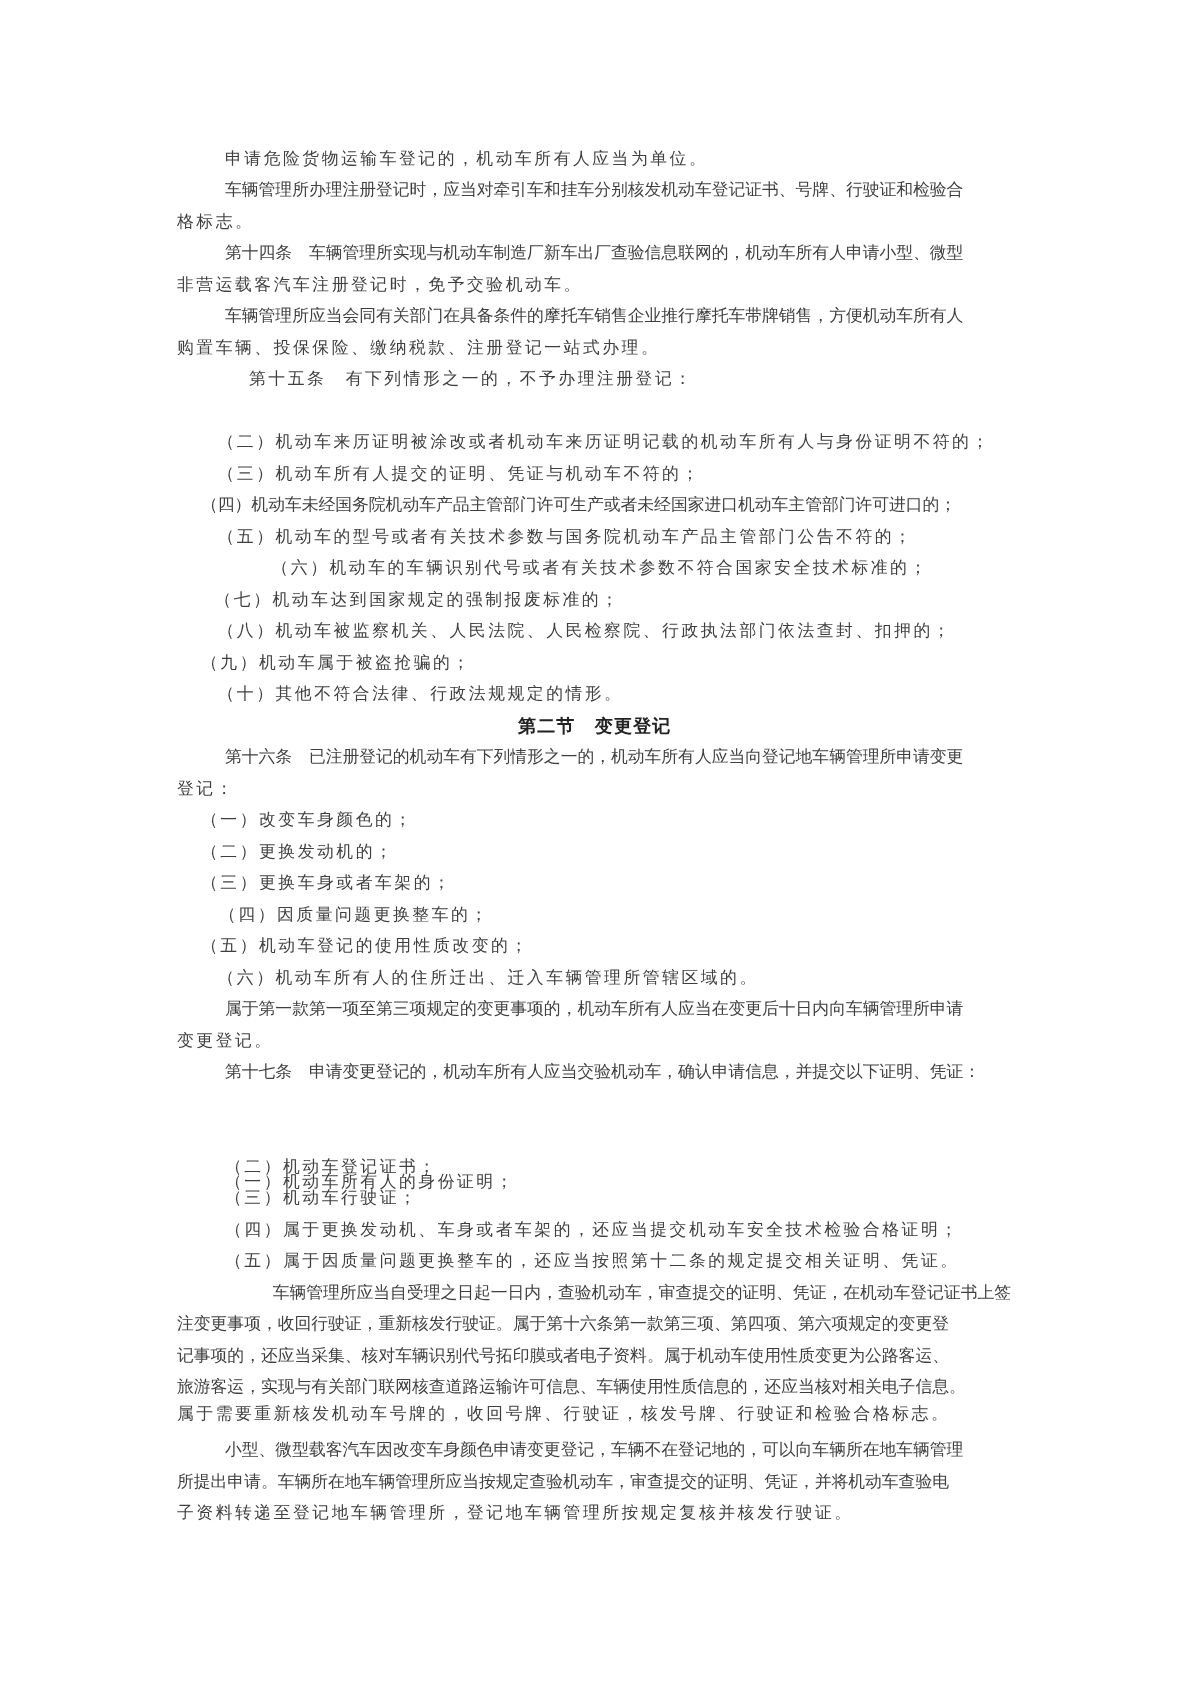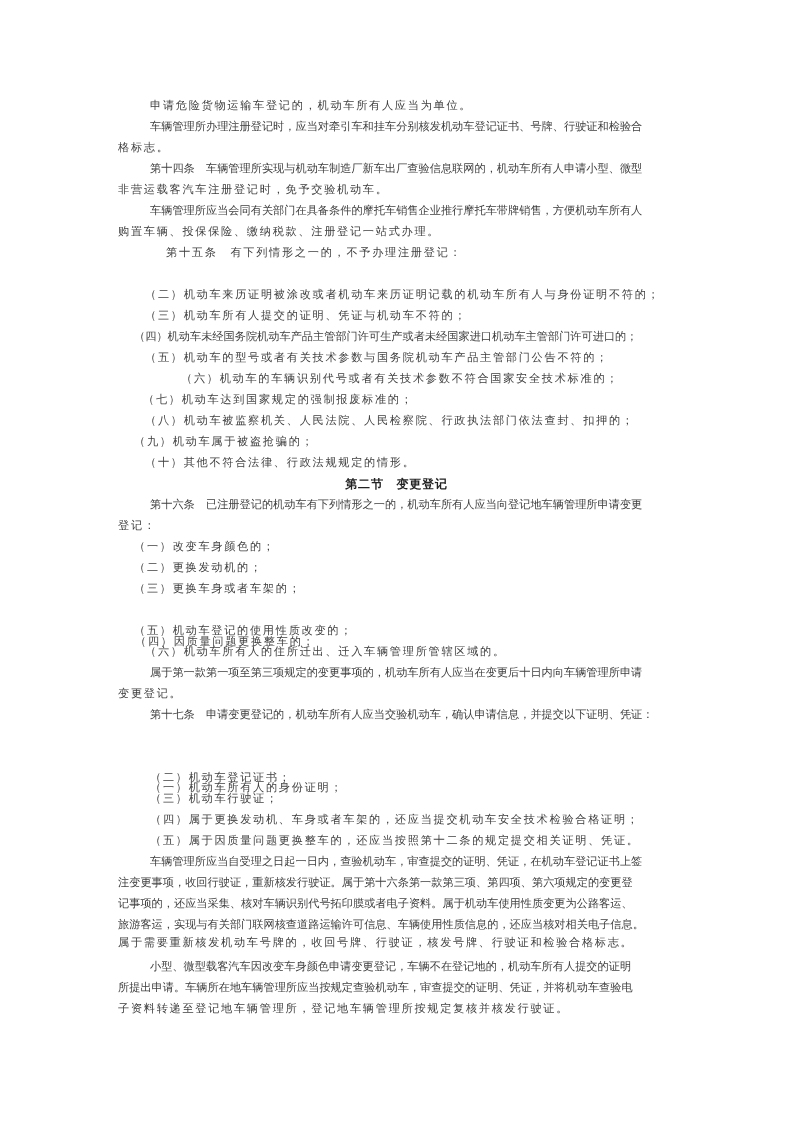--- a/index.html
+++ b/index.html
@@ -31,34 +31,34 @@
     <div class="line" style="left: 145px; top: 372px; width: 529px; margin-left: 36px;">（六）机动车的车辆识别代号或者有关技术参数不符合国家安全技术标准的；</div>
     <div class="line" style="left: 143px; top: 393px; width: 531px;">（七）机动车达到国家规定的强制报废标准的；</div>
     <div class="line" style="left: 145px; top: 414px; width: 529px;">（八）机动车被监察机关、人民法院、人民检察院、行政执法部门依法查封、扣押的；</div>
     <div class="line" style="left: 134px; top: 435px; width: 540px;">（九）机动车属于被盗抢骗的；</div>
     <div class="line" style="left: 145px; top: 456px; width: 529px;">（十）其他不符合法律、行政法规规定的情形。</div>
     <div class="line justify" style="left: 150px; top: 498px; width: 524px; letter-spacing: 0px;">第十六条　已注册登记的机动车有下列情形之一的，机动车所有人应当向登记地车辆管理所申请变更</div>
     <div class="line" style="left: 118px; top: 519px; width: 556px;">登记：</div>
     <div class="line" style="left: 134px; top: 540px; width: 540px;">（一）改变车身颜色的；</div>
     <div class="line" style="left: 134px; top: 561px; width: 540px;">（二）更换发动机的；</div>
     <div class="line" style="left: 134px; top: 582px; width: 540px;">（三）更换车身或者车架的；</div>
-    <div class="line" style="left: 135px; top: 603px; width: 540px; margin-top: 32px;">（四）因质量问题更换整车的；</div>
+    <div class="line" style="left: 146px; top: 603px; width: 540px;">（四）因质量问题更换整车的；</div>
     <div class="line" style="left: 134px; top: 624px; width: 540px;">（五）机动车登记的使用性质改变的；</div>
     <div class="line" style="left: 145px; top: 645px; width: 529px;">（六）机动车所有人的住所迁出、迁入车辆管理所管辖区域的。</div>
     <div class="line justify" style="left: 150px; top: 666px; width: 524px; letter-spacing: 0px;">属于第一款第一项至第三项规定的变更事项的，机动车所有人应当在变更后十日内向车辆管理所申请</div>
     <div class="line" style="left: 118px; top: 687px; width: 556px;">变更登记。</div>
     <div class="line justify" style="left: 150px; top: 708px; width: 524px; letter-spacing: 0px;">第十七条　申请变更登记的，机动车所有人应当交验机动车，确认申请信息，并提交以下证明、凭证：</div>
     <div class="line" style="left: 150px; top: 750px; width: 524px; margin-top: 31px;">（一）机动车所有人的身份证明；</div>
     <div class="line" style="left: 150px; top: 771px; width: 524px;">（二）机动车登记证书；</div>
     <div class="line" style="left: 150px; top: 792px; width: 524px;">（三）机动车行驶证；</div>
     <div class="line" style="left: 150px; top: 813px; width: 524px;">（四）属于更换发动机、车身或者车架的，还应当提交机动车安全技术检验合格证明；</div>
     <div class="line" style="left: 150px; top: 834px; width: 524px;">（五）属于因质量问题更换整车的，还应当按照第十二条的规定提交相关证明、凭证。</div>
-    <div class="line justify" style="left: 150px; top: 855px; width: 524px; letter-spacing: 0px;">车辆管理所应当自受理之日起一日内，查验机动车，审查提交的证明、凭证，在机动车登记证书上签</div>
+    <div class="line justify" style="left: 150px; top: 855px; width: 524px; letter-spacing: 0px; text-align: right;">车辆管理所应当自受理之日起一日内，查验机动车，审查提交的证明、凭证，在机动车登记证书上签</div>
     <div class="line justify" style="left: 118px; top: 876px; width: 556px; letter-spacing: 0px;">注变更事项，收回行驶证，重新核发行驶证。属于第十六条第一款第三项、第四项、第六项规定的变更登</div>
     <div class="line justify" style="left: 118px; top: 897px; width: 556px; letter-spacing: 0px;">记事项的，还应当采集、核对车辆识别代号拓印膜或者电子资料。属于机动车使用性质变更为公路客运、</div>
     <div class="line justify" style="left: 118px; top: 918px; width: 556px; letter-spacing: 0px;">旅游客运，实现与有关部门联网核查道路运输许可信息、车辆使用性质信息的，还应当核对相关电子信息。</div>
     <div class="line" style="left: 118px; top: 936px; width: 556px;">属于需要重新核发机动车号牌的，收回号牌、行驶证，核发号牌、行驶证和检验合格标志。</div>
-    <div class="line justify" style="left: 150px; top: 960px; width: 524px; letter-spacing: 0px;">小型、微型载客汽车因改变车身颜色申请变更登记，车辆不在登记地的，机动车所有人提交的证明</div>
+    <div class="line justify" style="left: 150px; top: 960px; width: 524px; letter-spacing: 0px;">小型、微型载客汽车因改变车身颜色申请变更登记，车辆不在登记地的，可以向车辆所在地车辆管理</div>
     <div class="line justify" style="left: 118px; top: 981px; width: 556px; letter-spacing: 0px;">所提出申请。车辆所在地车辆管理所应当按规定查验机动车，审查提交的证明、凭证，并将机动车查验电</div>
     <div class="line" style="left: 118px; top: 1002px; width: 556px;">子资料转递至登记地车辆管理所，登记地车辆管理所按规定复核并核发行驶证。</div>
   </div>
 
 <div class="heading" id="heading" style="top: 477px;">第二节　变更登记</div>
 
 </body></html>

